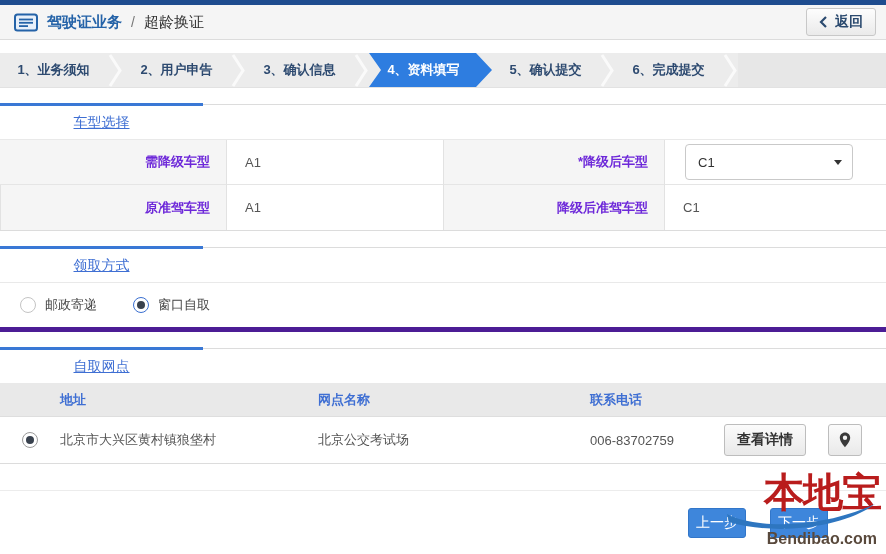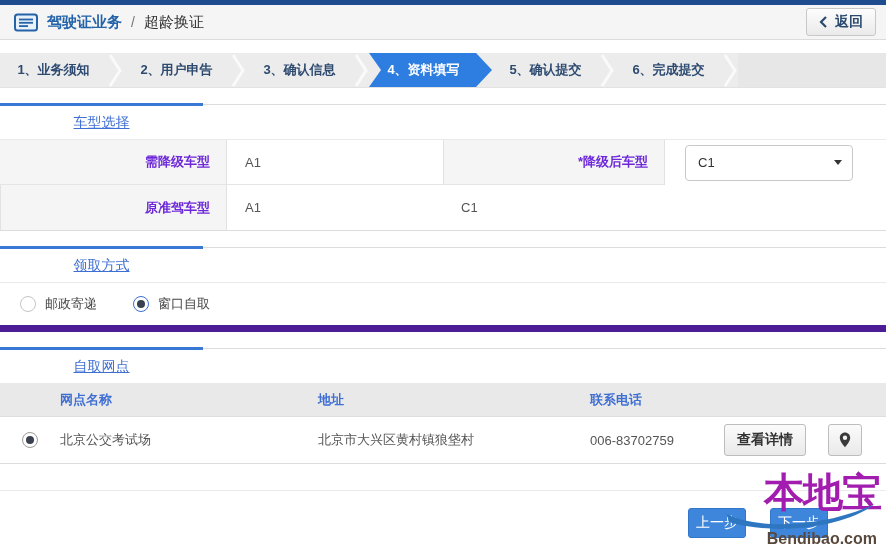--- a/index.html
+++ b/index.html
@@ -66,21 +66,21 @@
   .radio {
     width:16px; height:16px; border-radius:50%; border:1px solid #c4c4c4; background:#fff;
     display:inline-block; position:relative; flex:none; cursor:pointer;
   }
   .radio.checked { border-color:#3a6fd0; }
   .radio.checked::after {
     content:''; position:absolute; left:3px; top:3px; width:8px; height:8px;
     border-radius:50%; background:#39424e;
   }
   .radio.gray.checked { border-color:#9a9a9a; }
-  .pickup-row { height:49px; display:flex; align-items:center; padding-left:20px; border-bottom:7px solid #4c1d95; }
+  .pickup-row { height:49px; display:flex; align-items:center; padding-left:20px; border-bottom:5px solid #4c1d95; }
   .pickup-opt { display:flex; align-items:center; gap:9px; font-size:13px; color:#444; margin-right:36px; cursor:pointer; }
   
   .ogrid-head {
     display:grid; grid-template-columns:60px 258px 272px 134px 1fr; height:33px;
     background:#e9e9e9; border-bottom:1px solid #dedede; align-items:center;
     font-size:13px; font-weight:bold; color:#3f6fd3;
   }
   .ogrid-row {
     display:grid; grid-template-columns:60px 258px 272px 134px 1fr; height:47px;
     align-items:center; font-size:13px; color:#555; border-bottom:1px solid #dcdcdc; background:#fff;
@@ -98,21 +98,21 @@
   
   .footer { position:absolute; left:0; right:0; top:490px; height:64px; border-top:1px solid #ececec; }
   .fbtns { display:flex; justify-content:flex-end; gap:24px; margin:17px 58px 0 0; }
   .btn-blue {
     width:58px; height:30px; background:#3e86db; border:1px solid #3276c9; border-radius:3px;
     color:#fff; font-size:14px; display:flex; align-items:center; justify-content:center; cursor:pointer;
   }
   
   .watermark { position:absolute; right:3px; bottom:6px; width:158px; height:72px; z-index:10; pointer-events:none; }
   .wm-cn {
-    position:absolute; top:-4px; right:2px; font-size:40px; font-weight:bold; color:#a21caf;
+    position:absolute; top:-4px; right:2px; font-size:40px; font-weight:bold; color:#b91c1c;
     line-height:1; letter-spacing:-1px; white-space:nowrap;
   }
   .wm-swoosh { position:absolute; left:-2px; top:26px; }
   .wm-en { position:absolute; bottom:0; right:6px; font-size:16px; font-weight:bold; color:#59493c; }
 </style>
 </head>
 <body>
 
 <div class="topstrip"></div>
 
@@ -182,20 +182,21 @@
     <div class="cell val">A1</div>
     <div class="cell lab">*降级后车型</div>
     <div class="cell val">
       <div class="select-box">
         <span class="sel-val">C1</span>
         <span class="caret-down"></span>
       </div>
     </div>
     <div class="cell lab">原准驾车型</div>
     <div class="cell val">A1</div>
+    <div class="cell lab">降级后准驾车型</div>
     <div class="cell val">C1</div>
   </div>
 </div>
 
 <div class="section">
   <div class="sec-head">
     <span class="sec-title">领取方式</span>
   </div>
   <div class="pickup-row">
     <label class="pickup-opt">
@@ -208,31 +209,31 @@
     </label>
   </div>
 </div>
 
 <div class="section">
   <div class="sec-head">
     <span class="sec-title">自取网点</span>
   </div>
   <div class="ogrid-head">
     <div></div>
+    <div>地址</div>
     <div>网点名称</div>
-    <div>地址</div>
     <div>联系电话</div>
     <div></div>
   </div>
   <div class="ogrid-row">
     <div class="ocell-radio">
       <span class="radio gray checked"></span>
     </div>
+    <div>北京市大兴区黄村镇狼垡村</div>
     <div>北京公交考试场</div>
-    <div>北京市大兴区黄村镇狼垡村</div>
     <div>006-83702759</div>
     <div class="o-actions">
       <button class="detail-btn">查看详情</button>
       <button class="pin-btn">
         <span style="display:flex">
           <svg width="12" height="16" viewBox="0 0 12 16">
             <path d="M6 0.5 C3 0.5 0.8 2.8 0.8 5.8 c0 3.9 5.2 9.5 5.2 9.5 s5.2-5.6 5.2-9.5 C11.2 2.8 9 0.5 6 0.5 z M6 8 A2.2 2.2 0 1 1 6 3.6 A2.2 2.2 0 0 1 6 8 z" fill="#3a3a3a"></path>
           </svg>
         </span>
       </button>

